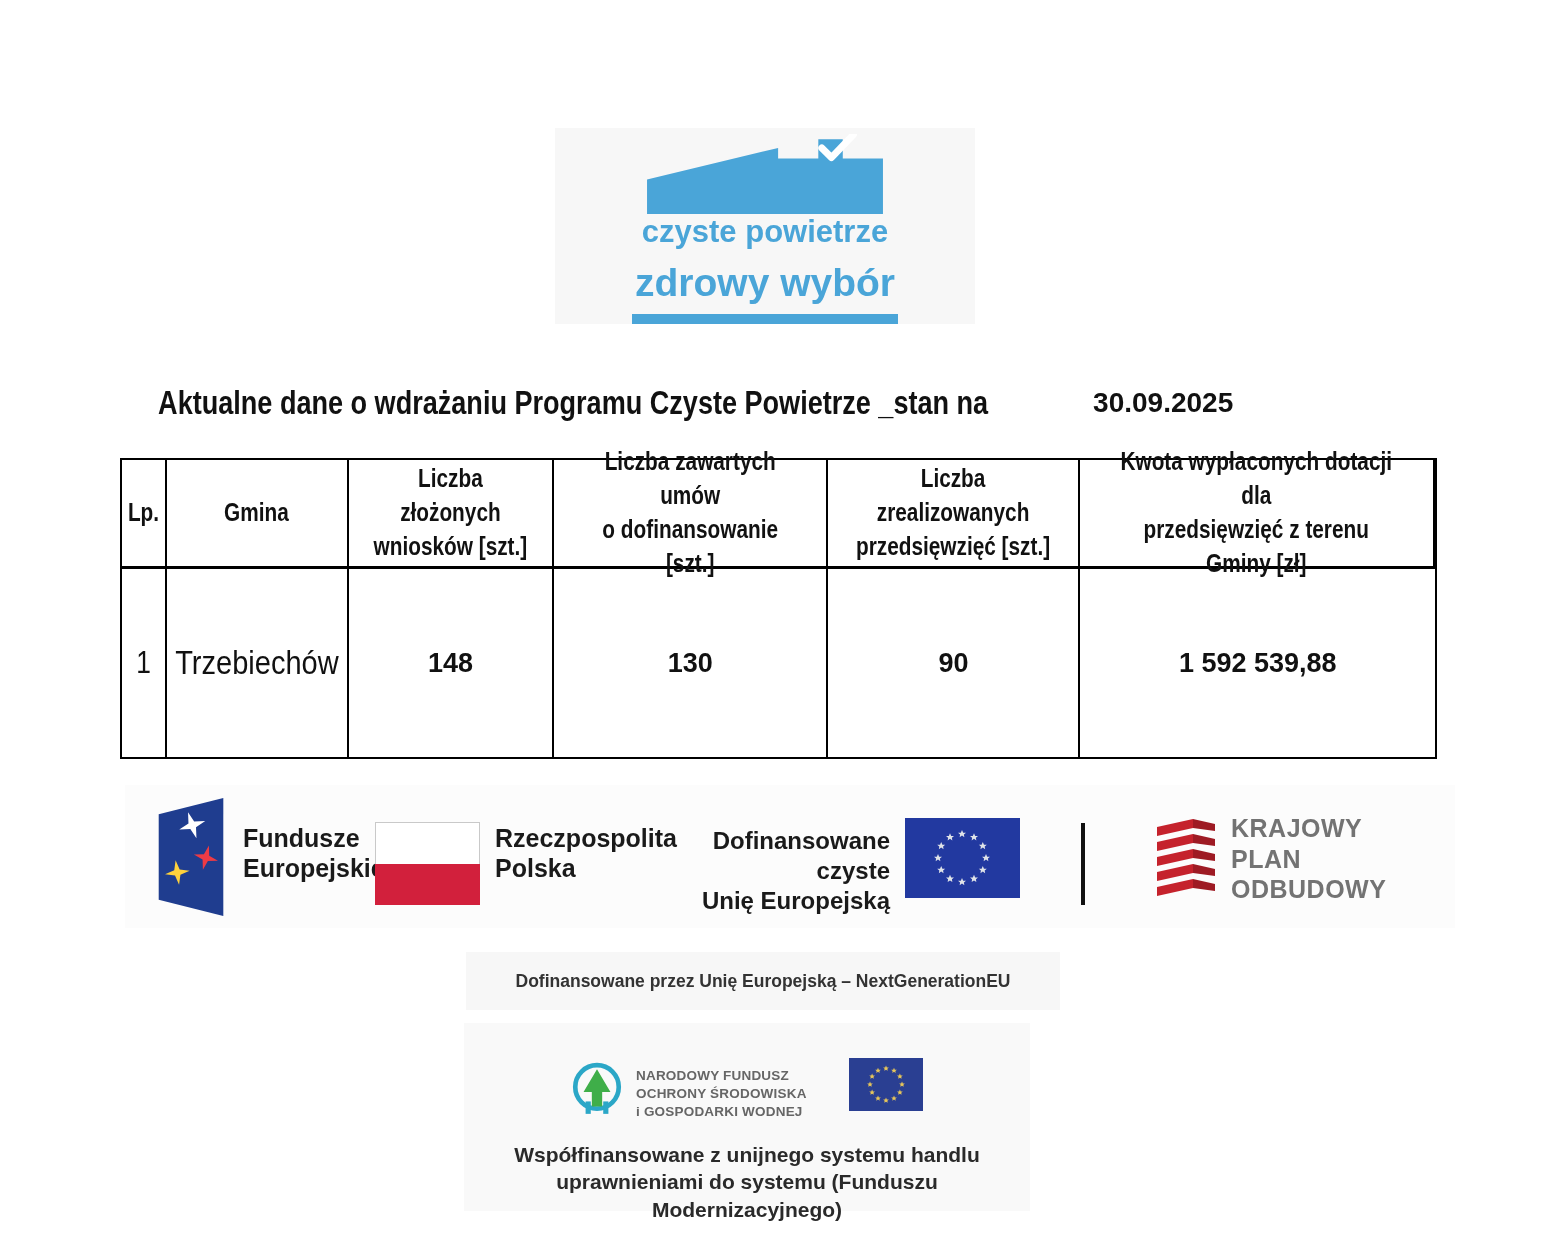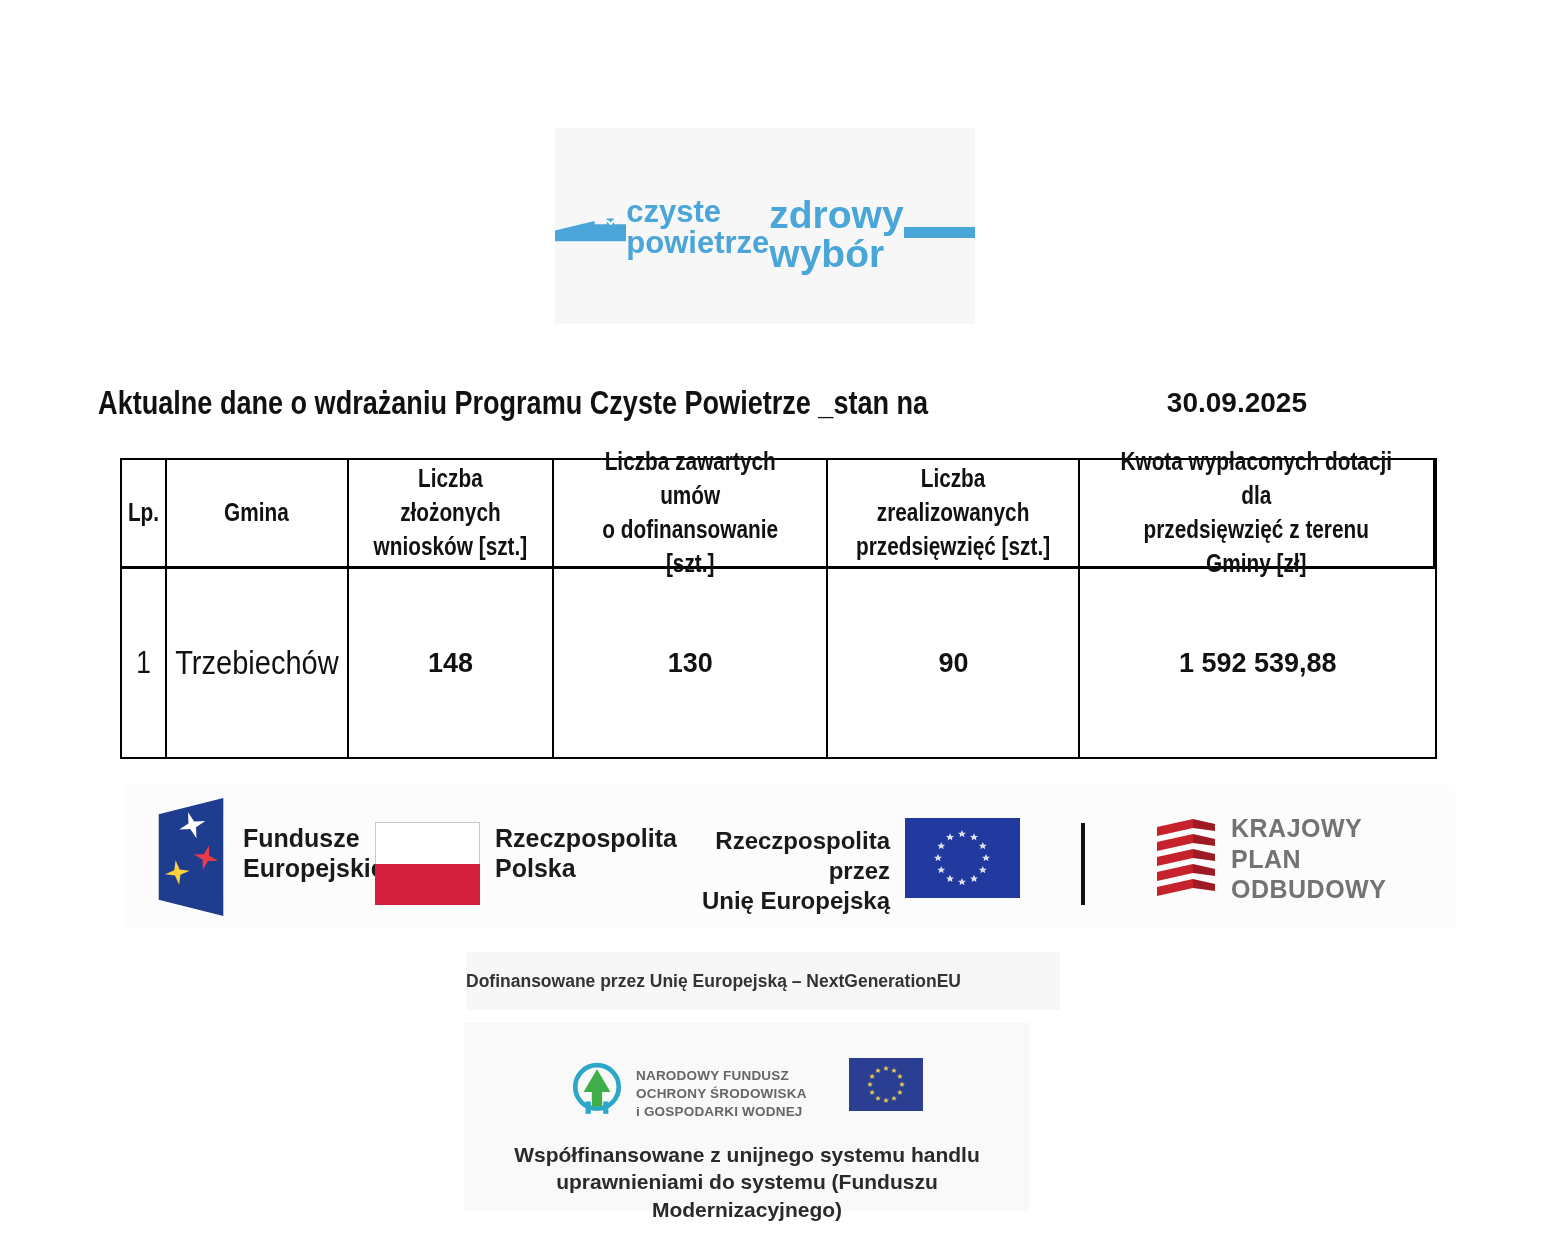--- a/index.html
+++ b/index.html
@@ -1,28 +1,28 @@
 <!DOCTYPE html>
 <html><head>
 <meta charset="utf-8">
 <style>
   html,body{margin:0;padding:0;background:#ffffff;}
   body{font-family:"Liberation Sans", sans-serif; color:#111;}
   .canvas{position:relative;width:1568px;height:1259px;background:#fff;overflow:hidden;}
 
   
   .logo-box{position:absolute;left:555px;top:128px;width:420px;height:196px;background:#f7f7f7;
-            display:flex;flex-direction:row;align-items:center;}
+            display:flex;flex-direction:column;align-items:center;}
   .logo-house{margin-top:6px;}
   .logo-line1{color:#4aa5d8;font-weight:bold;font-size:31px;line-height:1.0;margin-top:2px;letter-spacing:0px;}
   .logo-line2{color:#4aa5d8;font-weight:bold;font-size:39px;line-height:1.0;margin-top:16px;}
   .logo-bar{width:266px;height:11px;background:#4aa5d8;margin-top:12px;}
 
   
-  .title-row{position:absolute;left:7px;top:384px;width:1300px;display:flex;justify-content:space-between;align-items:center;gap:14px;}
+  .title-row{position:absolute;left:0;top:384px;width:1300px;display:flex;justify-content:center;align-items:center;gap:14px;}
   .title-main{font-size:33px;font-weight:bold;display:inline-block;transform:scaleX(0.82);transform-origin:center;white-space:nowrap;}
   .title-date{font-size:28px;font-weight:bold;white-space:nowrap;}
 
   
   .data-table{position:absolute;left:120px;top:458px;width:1313px;border:2px solid #000;border-collapse:collapse;
               display:grid;grid-template-columns:3.4% 13.9% 15.6% 20.9% 19.2% 27%;}
   .th{border-right:2px solid #000;border-bottom:3px solid #000;height:106px;display:flex;align-items:center;justify-content:center;}
   .th:last-child{border-right:none;}
   .td{border-right:2px solid #000;height:188px;display:flex;align-items:center;justify-content:center;}
   .td:last-child{border-right:none;}
@@ -42,21 +42,21 @@
   .rp-text{position:absolute;left:370px;top:38px;font-size:25px;font-weight:bold;line-height:1.2;white-space:pre-line;color:#1a1a1a;}
   .ue-text{position:absolute;left:530px;top:41px;width:235px;text-align:right;font-size:24px;font-weight:bold;line-height:1.25;white-space:pre-line;color:#1a1a1a;}
   .eu-flag-1{position:absolute;left:780px;top:33px;}
   .vbar{position:absolute;left:956px;top:38px;width:4px;height:82px;background:#111;}
   .kpo-icon{position:absolute;left:1028px;top:26px;}
   .kpo-text{position:absolute;left:1106px;top:28px;font-size:25px;font-weight:bold;line-height:1.22;letter-spacing:0.5px;
             color:#737373;white-space:pre-line;}
 
   
   .funding-bar{position:absolute;left:466px;top:952px;width:594px;height:58px;background:#f7f7f7;
-               display:flex;align-items:center;}
+               display:flex;align-items:center;justify-content:center;}
   .funding-text{font-size:17.5px;font-weight:bold;color:#333;}
 
   
   .bottom-block{position:absolute;left:464px;top:1023px;width:566px;height:188px;background:#f9f9f9;}
   .nfos-logo{position:absolute;left:104px;top:37px;}
   .nfos-text{position:absolute;left:172px;top:44px;font-size:13.5px;font-weight:bold;color:#666;line-height:1.32;white-space:pre-line;letter-spacing:0.2px;}
   .eu-flag-2{position:absolute;left:385px;top:35px;}
   .bottom-text{position:absolute;left:0;top:118px;width:566px;text-align:center;font-size:21px;font-weight:bold;
                color:#2a2a2a;line-height:1.3;white-space:pre-line;}
 </style>
@@ -141,21 +141,21 @@
     <div class="fe-text">Fundusze
 Europejskie</div>
 
     <div class="pl-flag">
       <div class="white"></div>
       <div class="red"></div>
     </div>
     <div class="rp-text">Rzeczpospolita
 Polska</div>
 
-    <div class="ue-text">Rzeczpospolita przez
+    <div class="ue-text">Dofinansowane czyste
 Unię Europejską</div>
 
     <svg class="eu-flag-1" width="115" height="80" viewBox="0 0 115 80">
       <defs>
         <path id="star-a" d="M0,-4 L1.18,-1.24 L4,-1.24 L1.9,0.47 L2.35,3.24 L0,1.6 L-2.35,3.24 L-1.9,0.47 L-4,-1.24 L-1.18,-1.24 Z"></path>
       </defs>
       <rect width="115" height="80" fill="#2239a0"></rect>
       <g fill="#dfe3e8">
         <use href="#star-a" transform="translate(57,16)"></use>
         <use href="#star-a" transform="translate(69,19.2)"></use>

